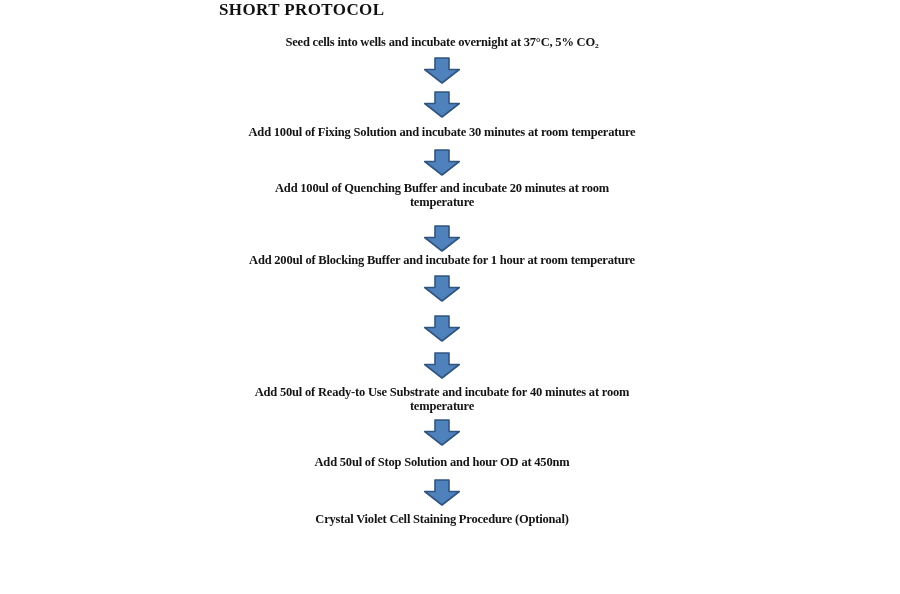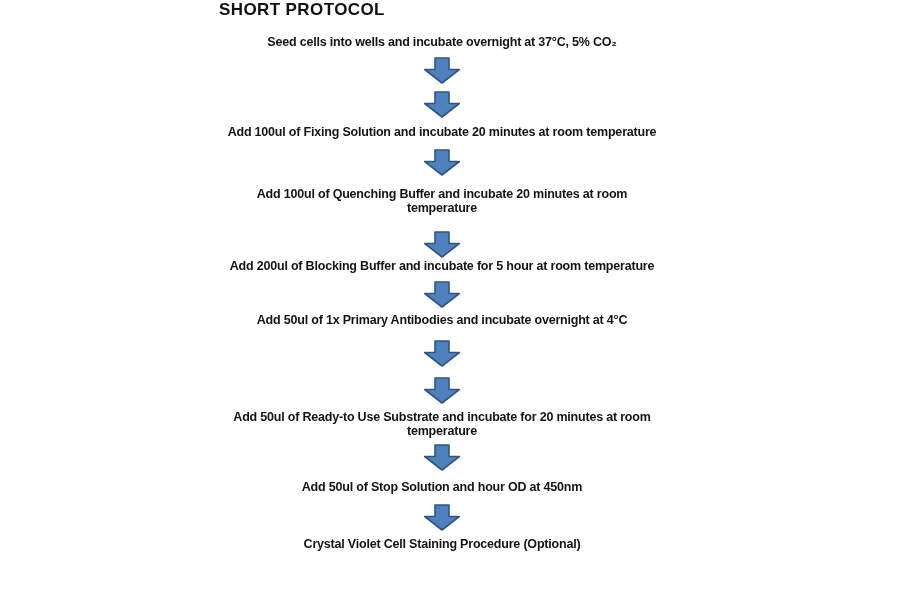--- a/index.html
+++ b/index.html
@@ -6,21 +6,21 @@
     margin: 0;
     padding: 0;
     background: #ffffff;
   }
   .canvas {
     position: relative;
     width: 900px;
     height: 594px;
     background: #ffffff;
     overflow: hidden;
-    font-family: Liberation Sans, sans-serif;
+    font-family: Liberation Serif, serif;
   }
   .title {
     position: absolute;
     left: 219px;
     top: 0px;
     margin: 0;
     font-size: 17px;
     font-weight: bold;
     letter-spacing: 0.4px;
     color: #111111;
@@ -67,61 +67,60 @@
         </svg>
     </div>
 
 
     <div class="arrow" style="margin-top:7px">
       <svg width="38" height="27" viewBox="0 0 38 27">
           <path d="M12,1 L26,1 L26,12.5 L36.3,12.5 L19,26 L1.7,12.5 L12,12.5 Z" fill="#4f81bd" stroke="#30557f" stroke-width="1.6" stroke-linejoin="round"></path>
         </svg>
     </div>
 
-    <div class="step" style="margin-top:7px">Add 100ul of Fixing Solution and incubate 20 minutes at room temperature</div>
+    <div class="step" style="margin-top:7px">Add 100ul of Fixing Solution and incubate 30 minutes at room temperature</div>
 
     <div class="arrow" style="margin-top:10px">
       <svg width="38" height="27" viewBox="0 0 38 27">
           <path d="M12,1 L26,1 L26,12.5 L36.3,12.5 L19,26 L1.7,12.5 L12,12.5 Z" fill="#4f81bd" stroke="#30557f" stroke-width="1.6" stroke-linejoin="round"></path>
         </svg>
     </div>
 
-    <div class="step" style="margin-top:11px">Add 100ul of Quenching Buffer and incubate 20 minutes at room
+    <div class="step" style="margin-top:5px">Add 100ul of Quenching Buffer and incubate 20 minutes at room
 temperature</div>
 
     <div class="arrow" style="margin-top:16px">
       <svg width="38" height="27" viewBox="0 0 38 27">
           <path d="M12,1 L26,1 L26,12.5 L36.3,12.5 L19,26 L1.7,12.5 L12,12.5 Z" fill="#4f81bd" stroke="#30557f" stroke-width="1.6" stroke-linejoin="round"></path>
         </svg>
     </div>
 
-    <div class="step" style="margin-top:1px">Add 200ul of Blocking Buffer and incubate for 5 hour at room temperature</div>
+    <div class="step" style="margin-top:1px">Add 200ul of Blocking Buffer and incubate for 1 hour at room temperature</div>
 
     <div class="arrow" style="margin-top:8px">
       <svg width="38" height="27" viewBox="0 0 38 27">
           <path d="M12,1 L26,1 L26,12.5 L36.3,12.5 L19,26 L1.7,12.5 L12,12.5 Z" fill="#4f81bd" stroke="#30557f" stroke-width="1.6" stroke-linejoin="round"></path>
         </svg>
     </div>
 
-    <div class="step" style="margin-top:5px">Add 50ul of 1x Primary Antibodies and incubate overnight at 4°C</div>
 
     <div class="arrow" style="margin-top:13px">
       <svg width="38" height="27" viewBox="0 0 38 27">
           <path d="M12,1 L26,1 L26,12.5 L36.3,12.5 L19,26 L1.7,12.5 L12,12.5 Z" fill="#4f81bd" stroke="#30557f" stroke-width="1.6" stroke-linejoin="round"></path>
         </svg>
     </div>
 
 
     <div class="arrow" style="margin-top:10px">
       <svg width="38" height="27" viewBox="0 0 38 27">
           <path d="M12,1 L26,1 L26,12.5 L36.3,12.5 L19,26 L1.7,12.5 L12,12.5 Z" fill="#4f81bd" stroke="#30557f" stroke-width="1.6" stroke-linejoin="round"></path>
         </svg>
     </div>
 
-    <div class="step" style="margin-top:6px">Add 50ul of Ready-to Use Substrate and incubate for 20 minutes at room
+    <div class="step" style="margin-top:6px">Add 50ul of Ready-to Use Substrate and incubate for 40 minutes at room
 temperature</div>
 
     <div class="arrow" style="margin-top:6px">
       <svg width="38" height="27" viewBox="0 0 38 27">
           <path d="M12,1 L26,1 L26,12.5 L36.3,12.5 L19,26 L1.7,12.5 L12,12.5 Z" fill="#4f81bd" stroke="#30557f" stroke-width="1.6" stroke-linejoin="round"></path>
         </svg>
     </div>
 
     <div class="step" style="margin-top:9px">Add 50ul of Stop Solution and hour OD at 450nm</div>
 

